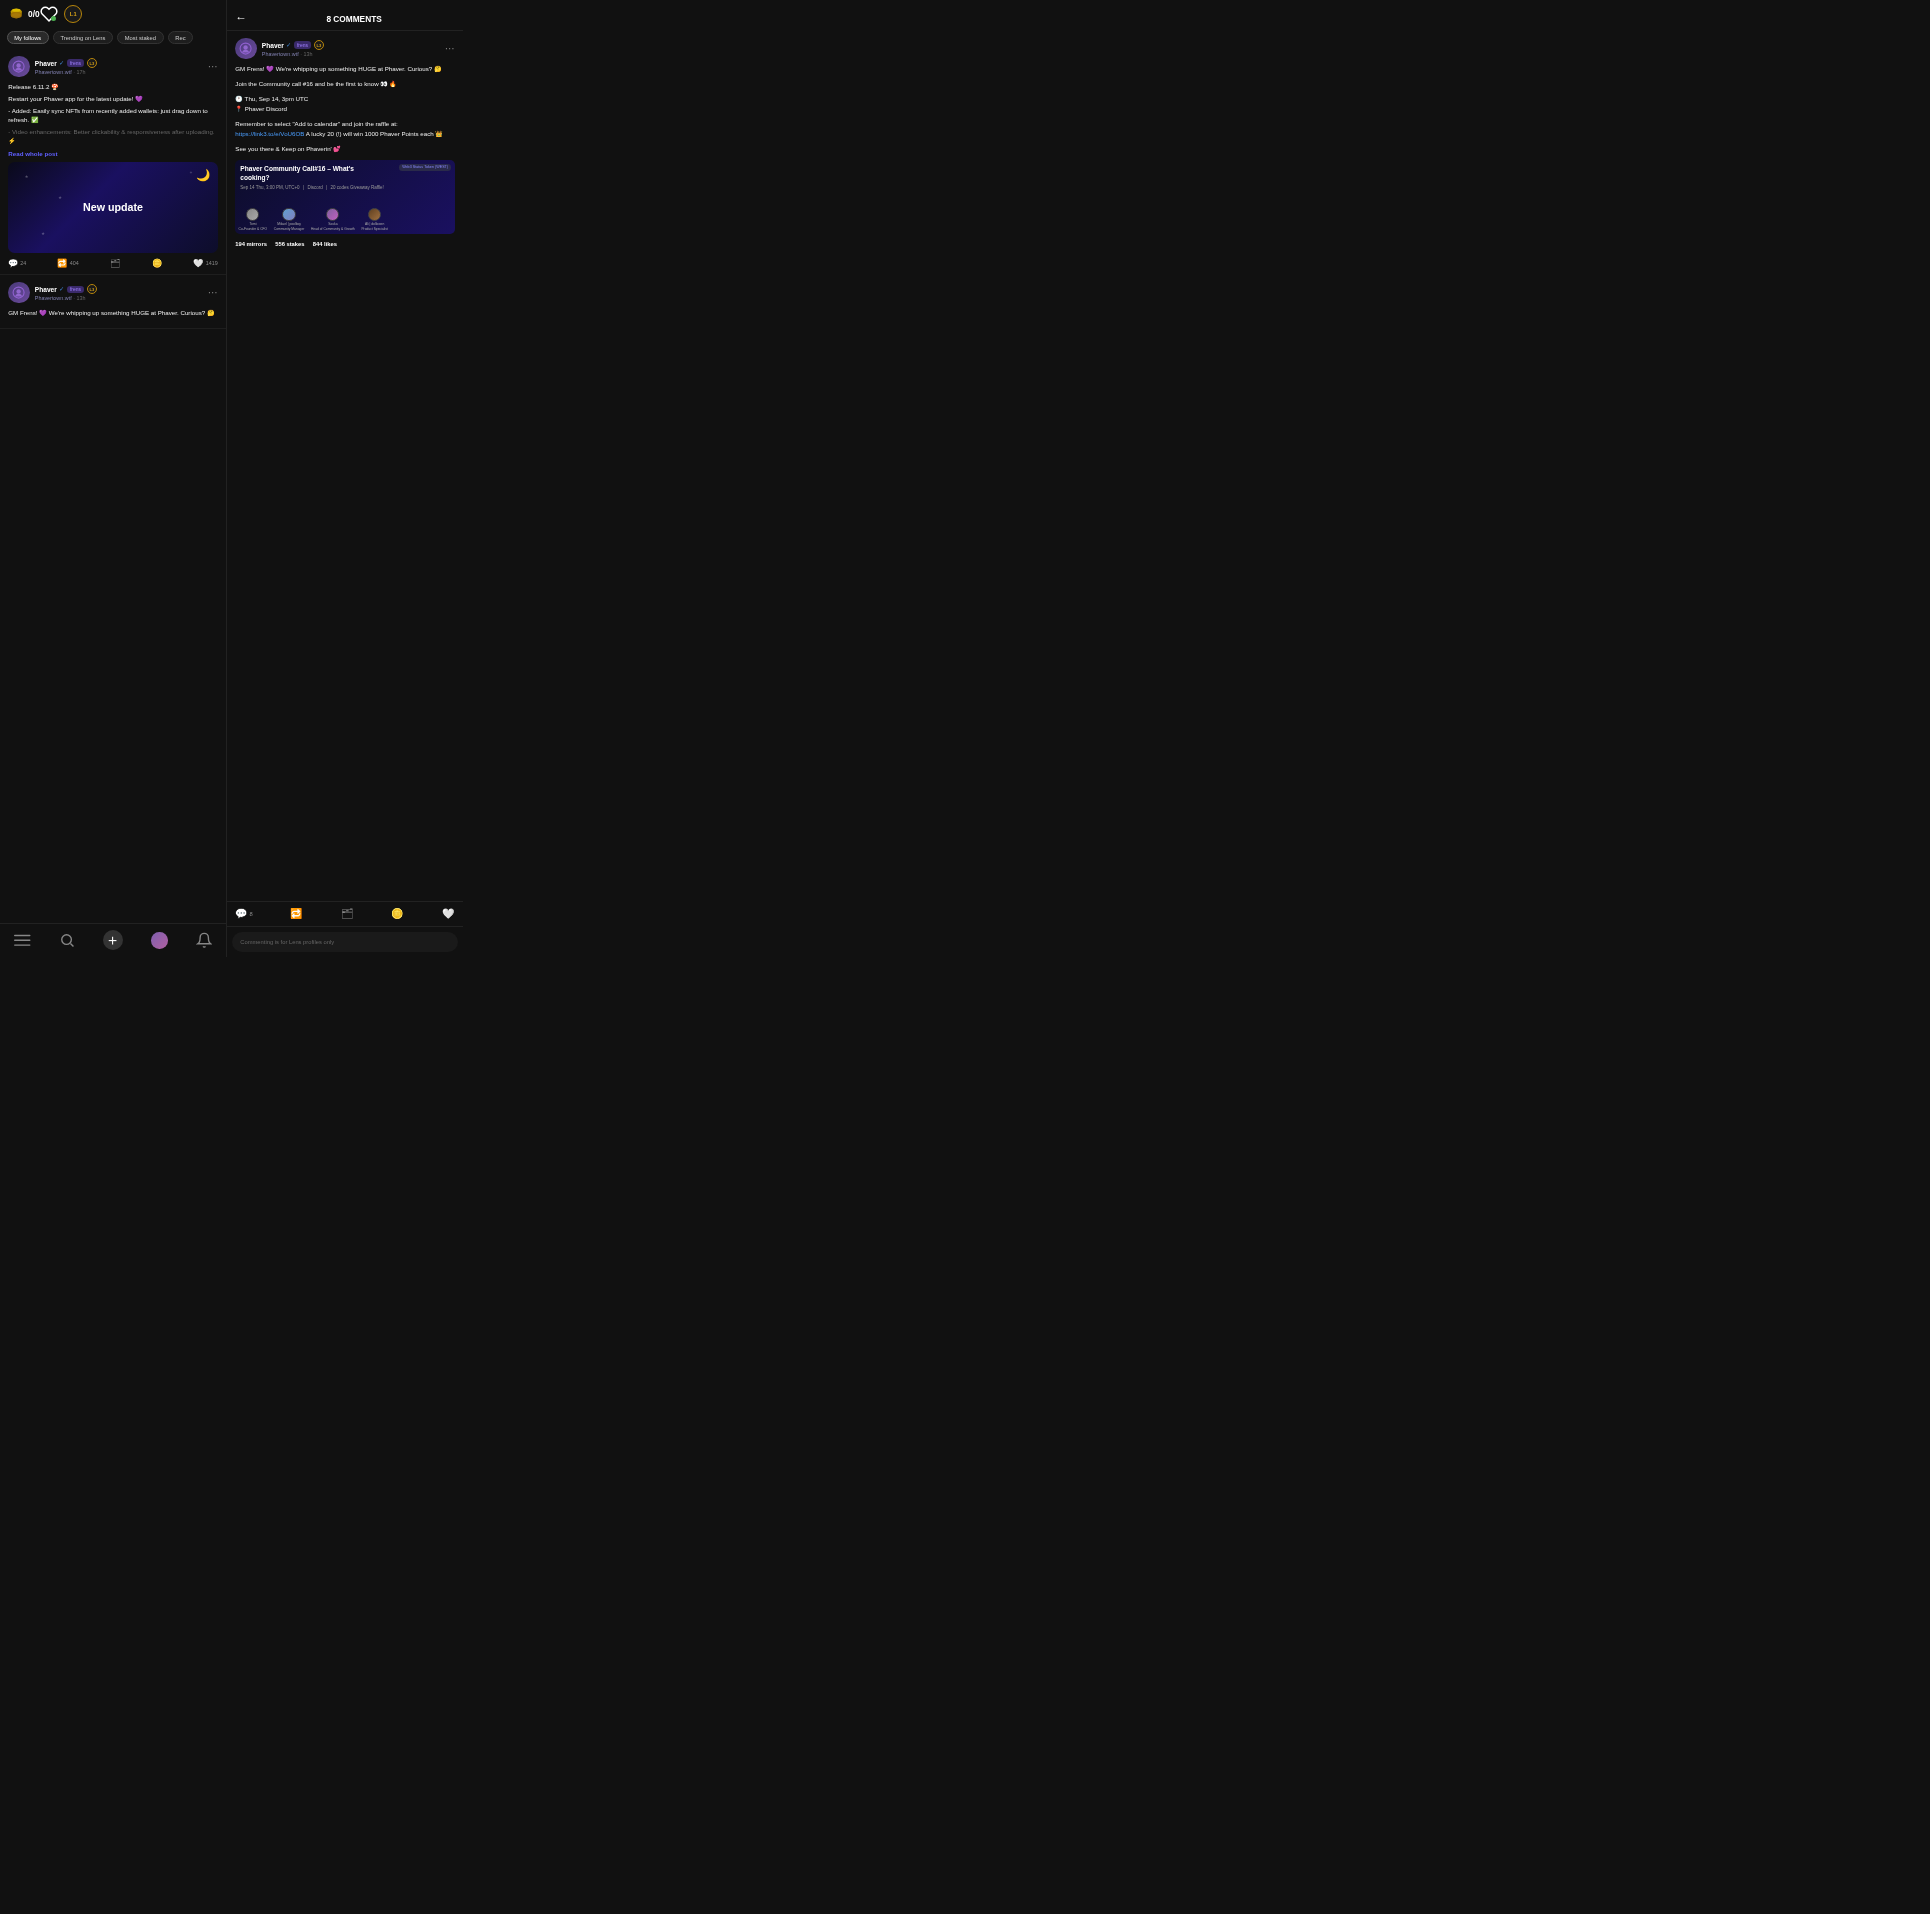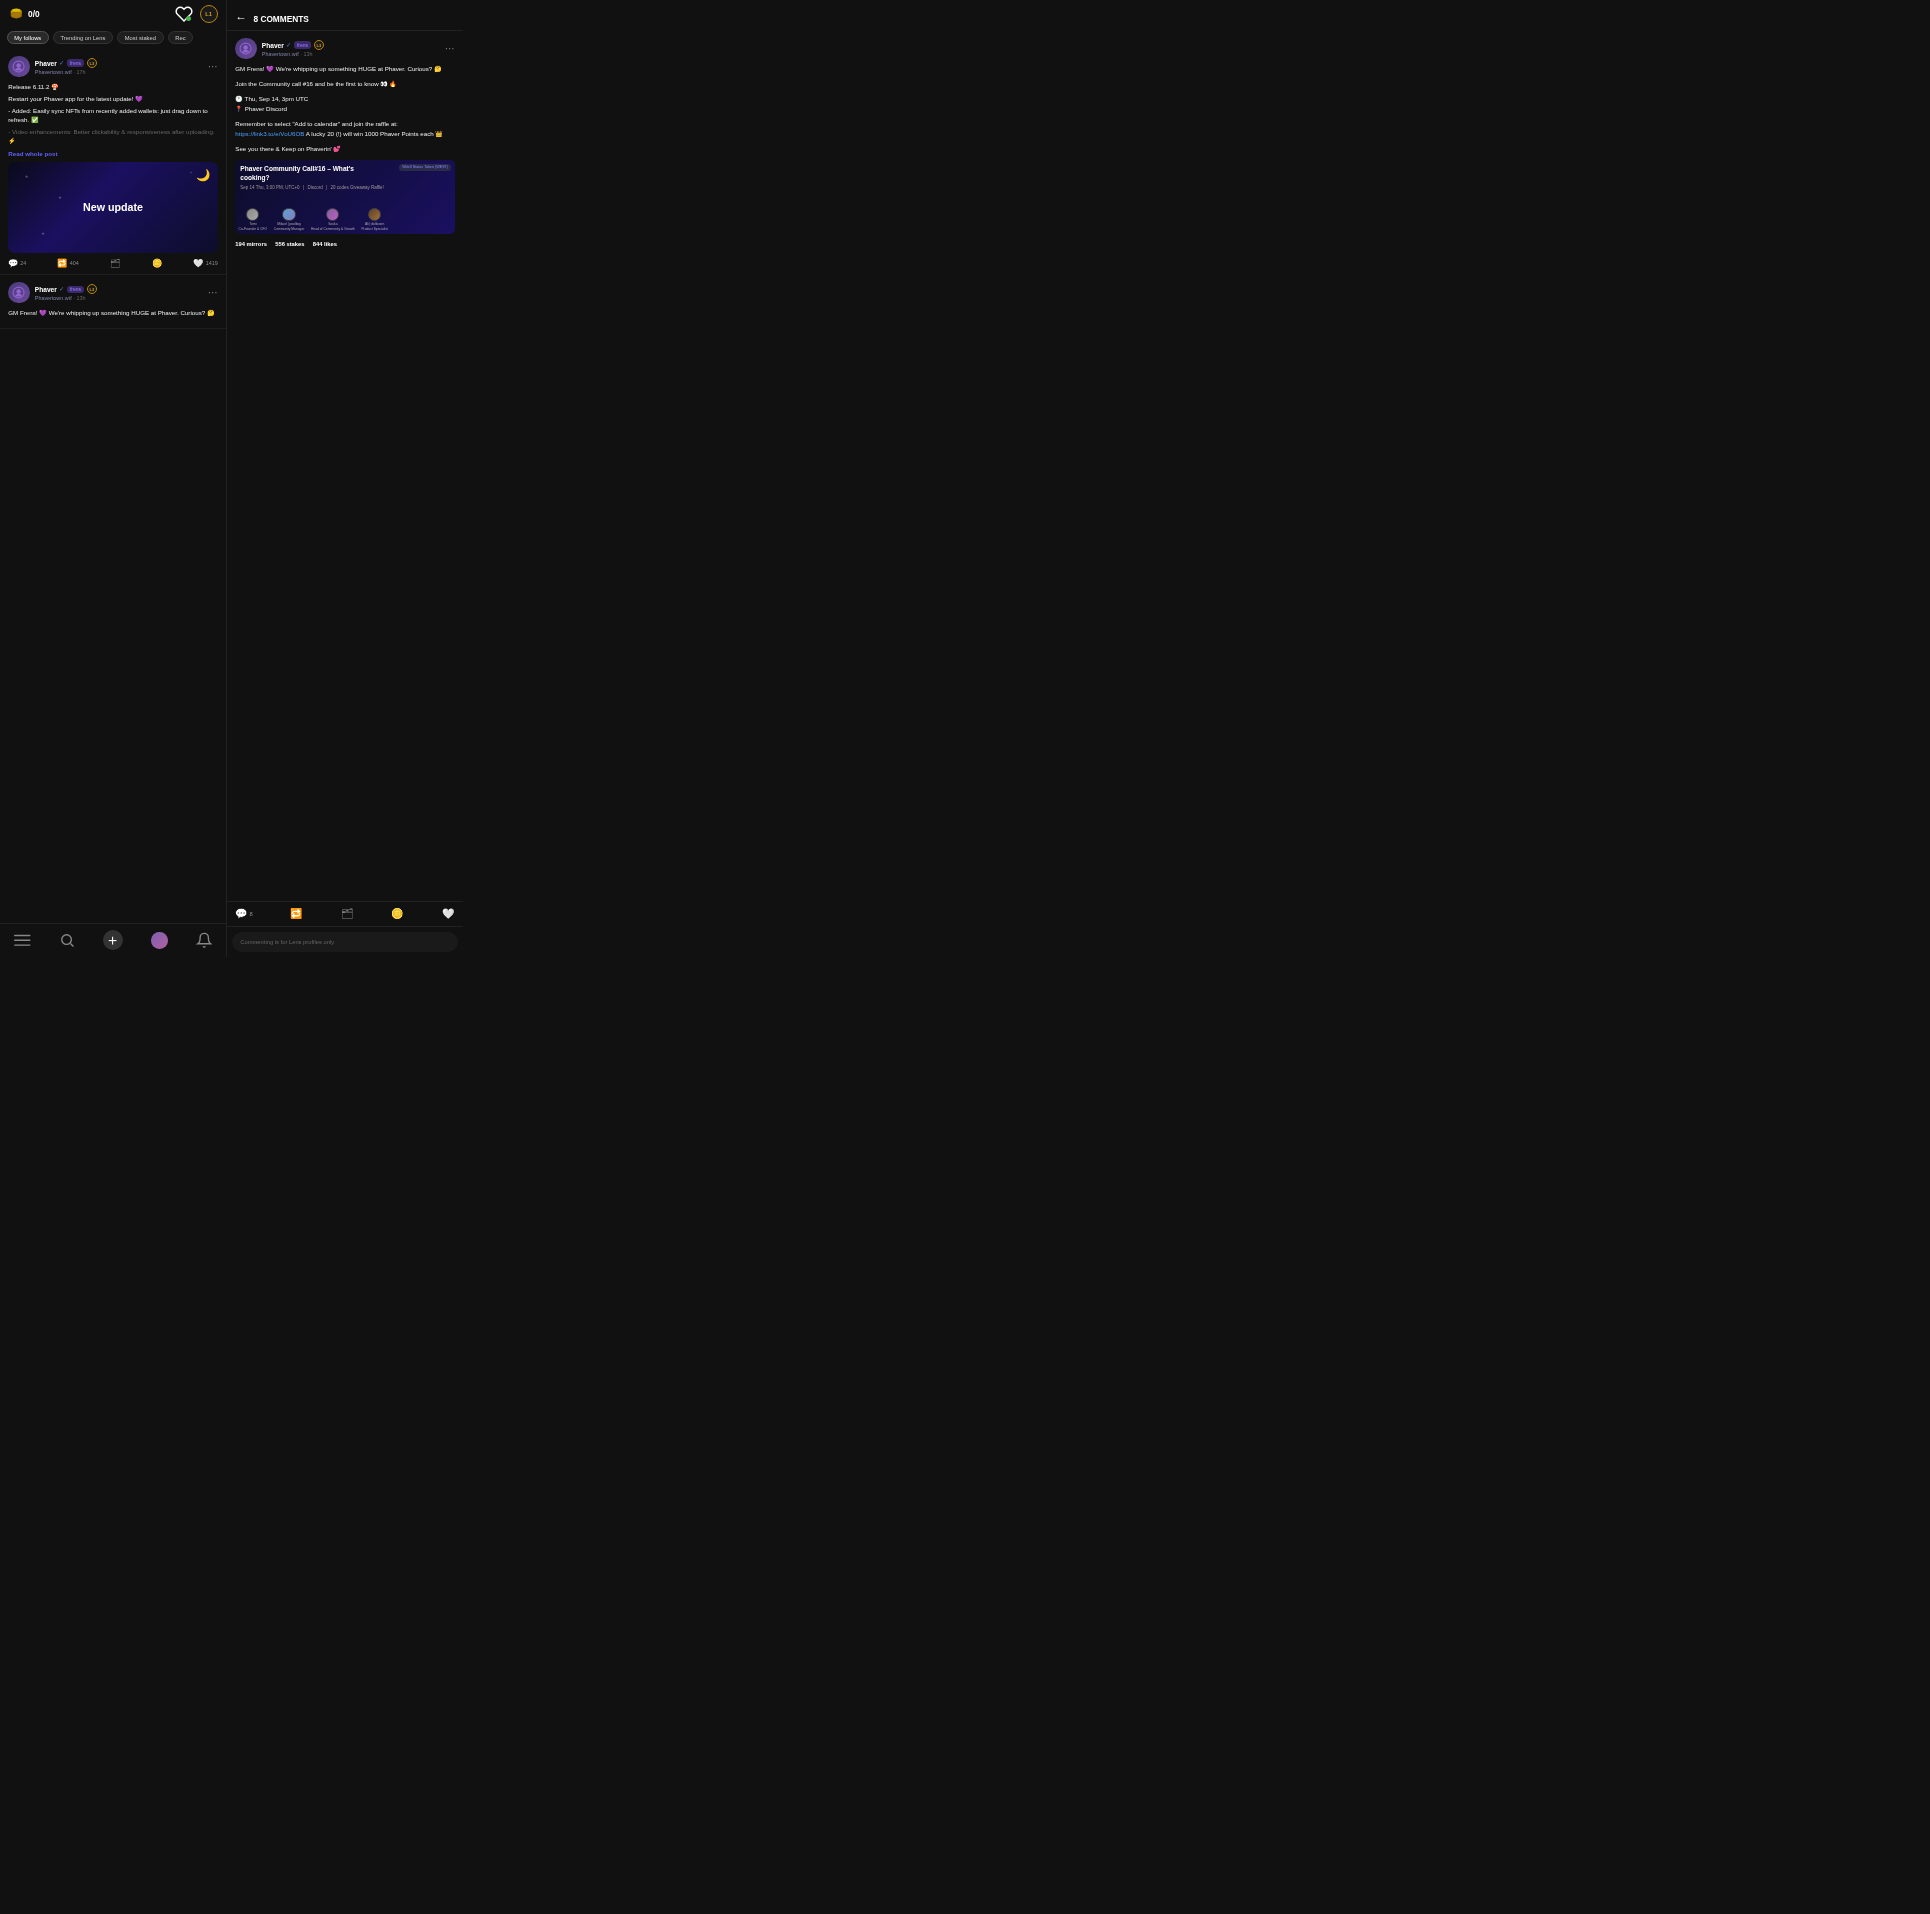--- a/index.html
+++ b/index.html
@@ -24,21 +24,20 @@
       width: 236px;
       background: #111;
       display: flex;
       flex-direction: column;
     }
 
     
     .left-top-bar {
       display: flex;
       align-items: center;
-      justify-content: space-between;
       padding: 5px 8.3px;
       background: #111;
     }
     .coins-area {
       display: flex;
       align-items: center;
       gap: 3.3px;
     }
     .coin-icon {
       width: 16.5px;
@@ -283,20 +282,21 @@
     .back-btn {
       font-size: 11.6px;
       color: #fff;
       cursor: pointer;
     }
     .comments-title {
       font-size: 8.3px;
       font-weight: 700;
       color: #fff;
       flex: 1;
+      text-align: center;
       margin-top: 7px;
     }
 
     .right-content {
       flex: 1;
       overflow-y: auto;
       padding: 6.6px 8.3px;
     }
 
     .right-post-text {

